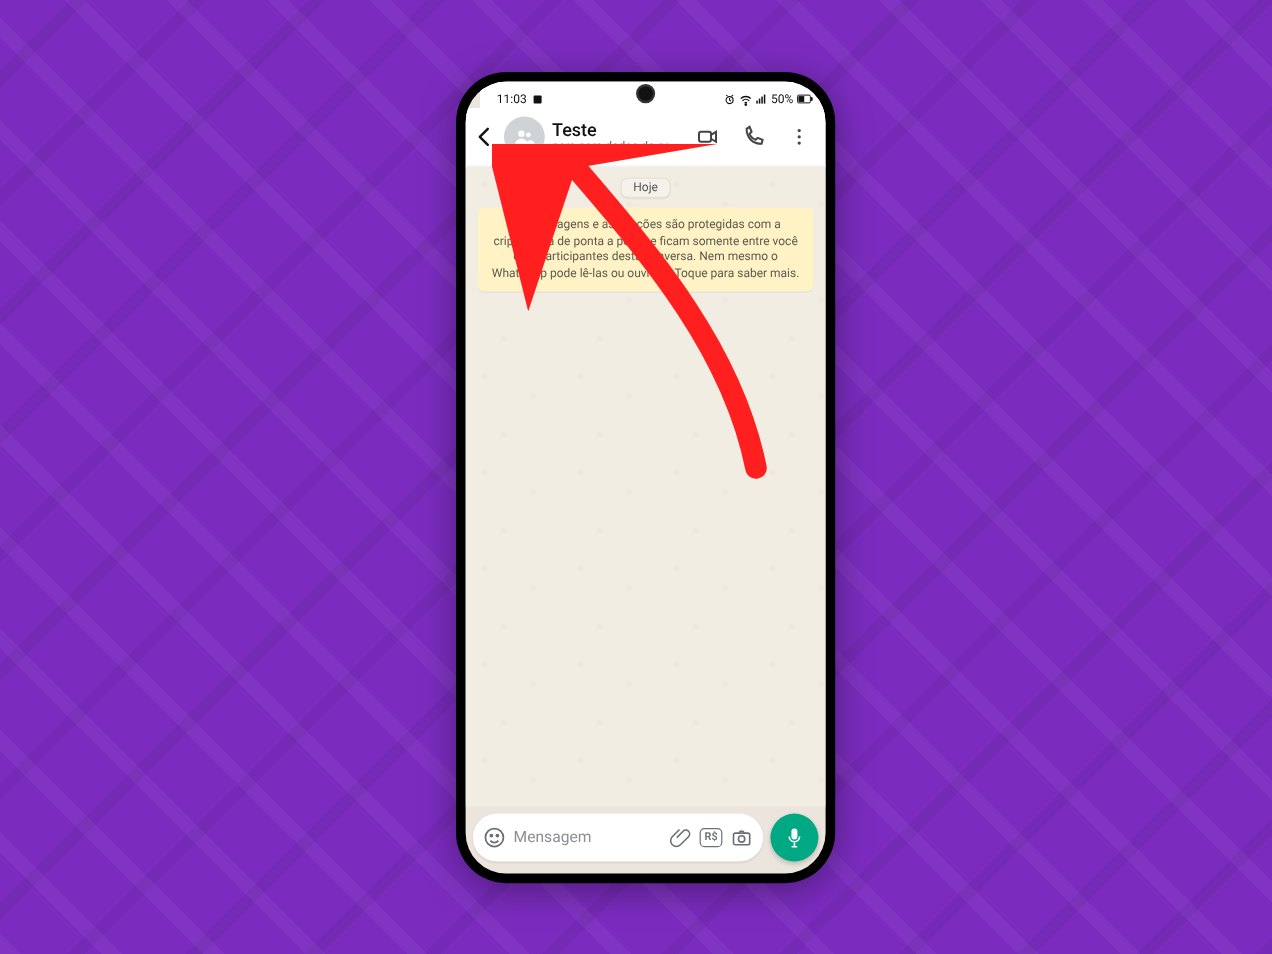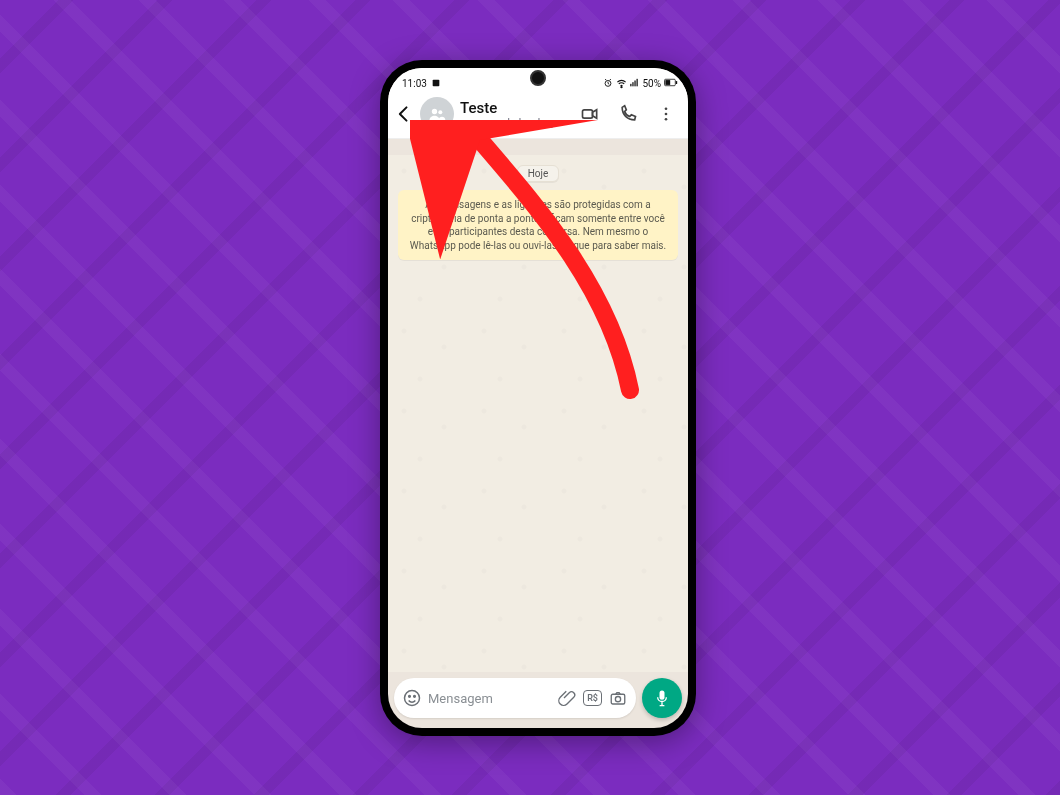--- a/index.html
+++ b/index.html
@@ -50,21 +50,21 @@
     height: 12px;
     background: #111;
     border: 2px solid #333;
     border-radius: 50%;
     z-index: 30;
   }
 
   
   .statusbar {
     position: absolute;
-    top: 0; left: 0; right: 0;
+    top: 0; left: 12px; right: 0;
     height: 22px;
     padding: 4px 14px 0 14px;
     display: flex;
     justify-content: space-between;
     align-items: center;
     font-size: 10px;
     color: #111;
     z-index: 25;
     background: #ffffff;
   }
@@ -102,21 +102,20 @@
     position:absolute;
     top:70px; bottom:56px; left:0; right:0;
     background:#f2ede3;
     background-image:
       radial-gradient(circle at 20% 20%, rgba(0,0,0,0.02) 0 2px, transparent 3px),
       radial-gradient(circle at 70% 40%, rgba(0,0,0,0.02) 0 2px, transparent 3px),
       radial-gradient(circle at 40% 80%, rgba(0,0,0,0.02) 0 2px, transparent 3px);
     background-size: 80px 80px;
     padding: 8px 10px;
     overflow:hidden;
-    margin-top:17px;
   }
   .date-chip {
     width:max-content;
     margin: 2px auto 8px auto;
     background:#f5f2eb;
     border:1px solid #e6e0d4;
     color:#555;
     font-size:10px;
     padding:2px 10px;
     border-radius:6px;

